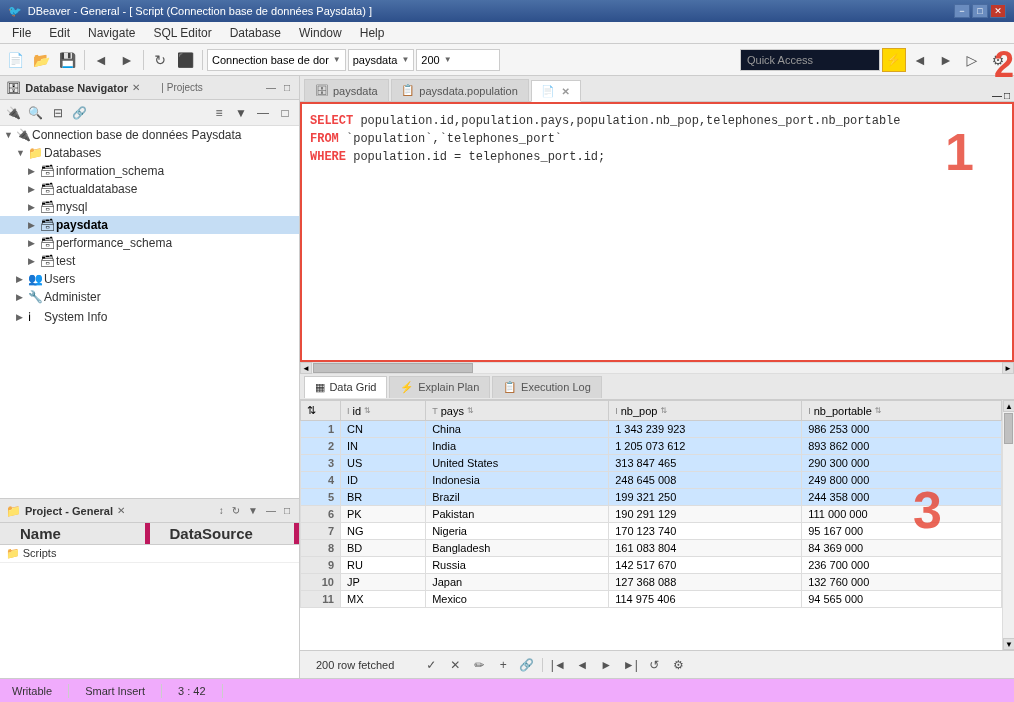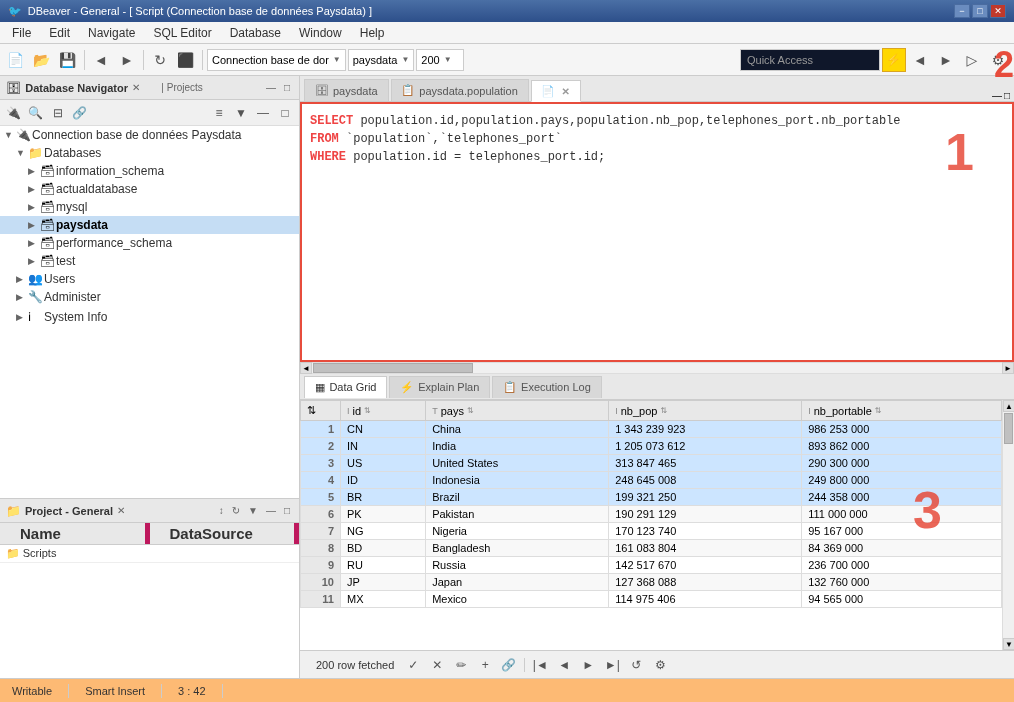--- a/index.html
+++ b/index.html
@@ -82,27 +82,27 @@
     .grid-table td { border: 1px solid #ddd; padding: 2px 6px; white-space: nowrap; }
     .grid-table tr:nth-child(odd) { background: white; }
     .grid-table tr:nth-child(even) { background: #f8f8f8; }
     .grid-table tr.highlighted { background: #cce5ff; }
     .grid-table tr.highlighted td { background: #cce5ff; }
     .row-num { background: #e8e8e8; color: #666; font-weight: bold; width: 40px; text-align: right; }
     .row-num-header { background: #e8e8e8; width: 40px; }
     .col-type-icon { font-size: 9px; color: #888; }
     
     
-    .status-bar { height: 28px; background: #f0f0f0; border-top: 1px solid #ccc; display: flex; align-items: center; padding: 0 8px; gap: 0; }
+    .status-bar { height: 28px; background: #f0f0f0; border-top: 1px solid #ccc; display: flex; align-items: center; padding: 0 8px; gap: 18px; }
     .status-toolbar { display: flex; align-items: center; gap: 2px; flex: 1; }
     .status-btn { width: 22px; height: 20px; display: flex; align-items: center; justify-content: center; font-size: 12px; cursor: pointer; border: 1px solid transparent; color: #555; }
     .row-count { font-size: 11px; color: #333; padding: 0 8px; }
     
     
-    .bottom-status { height: 24px; background: #fdba74; border-top: 1px solid #ccc; display: flex; align-items: center; gap: 16px; padding: 0 12px; }
+    .bottom-status { height: 24px; background: #f0abfc; border-top: 1px solid #ccc; display: flex; align-items: center; gap: 16px; padding: 0 12px; }
     .status-item { font-size: 11px; color: #333; }
     .status-separator { width: 1px; height: 14px; background: #ccc; }
     
     .editor-area { position: relative; }
     
     .grid-container { display: flex; flex: 1; overflow: hidden; }
     
     .col-sort { font-size: 8px; color: #888; }
   </style>
 </head>
@@ -142,21 +142,21 @@
   <div class="toolbar-btn">⬛</div>
   <div class="toolbar-separator"></div>
   <div class="toolbar-dropdown">
     <span>Connection base de dor</span>
     <span class="toolbar-dropdown-arrow">▼</span>
   </div>
   <div class="toolbar-dropdown">
     <span>paysdata</span>
     <span class="toolbar-dropdown-arrow">▼</span>
   </div>
-  <div class="toolbar-dropdown" style="width:48px;">
+  <div class="toolbar-dropdown" style="width:84px;">
     <span>200</span>
     <span class="toolbar-dropdown-arrow">▼</span>
   </div>
   <div style="flex:1"></div>
   <div class="quick-access">
     <span style="color:#999;">Quick Access</span>
   </div>
   <div class="toolbar-icon-active" style="background:#ffd700;">⚡</div>
   <div class="toolbar-btn">◄</div>
   <div class="toolbar-btn">►</div>

